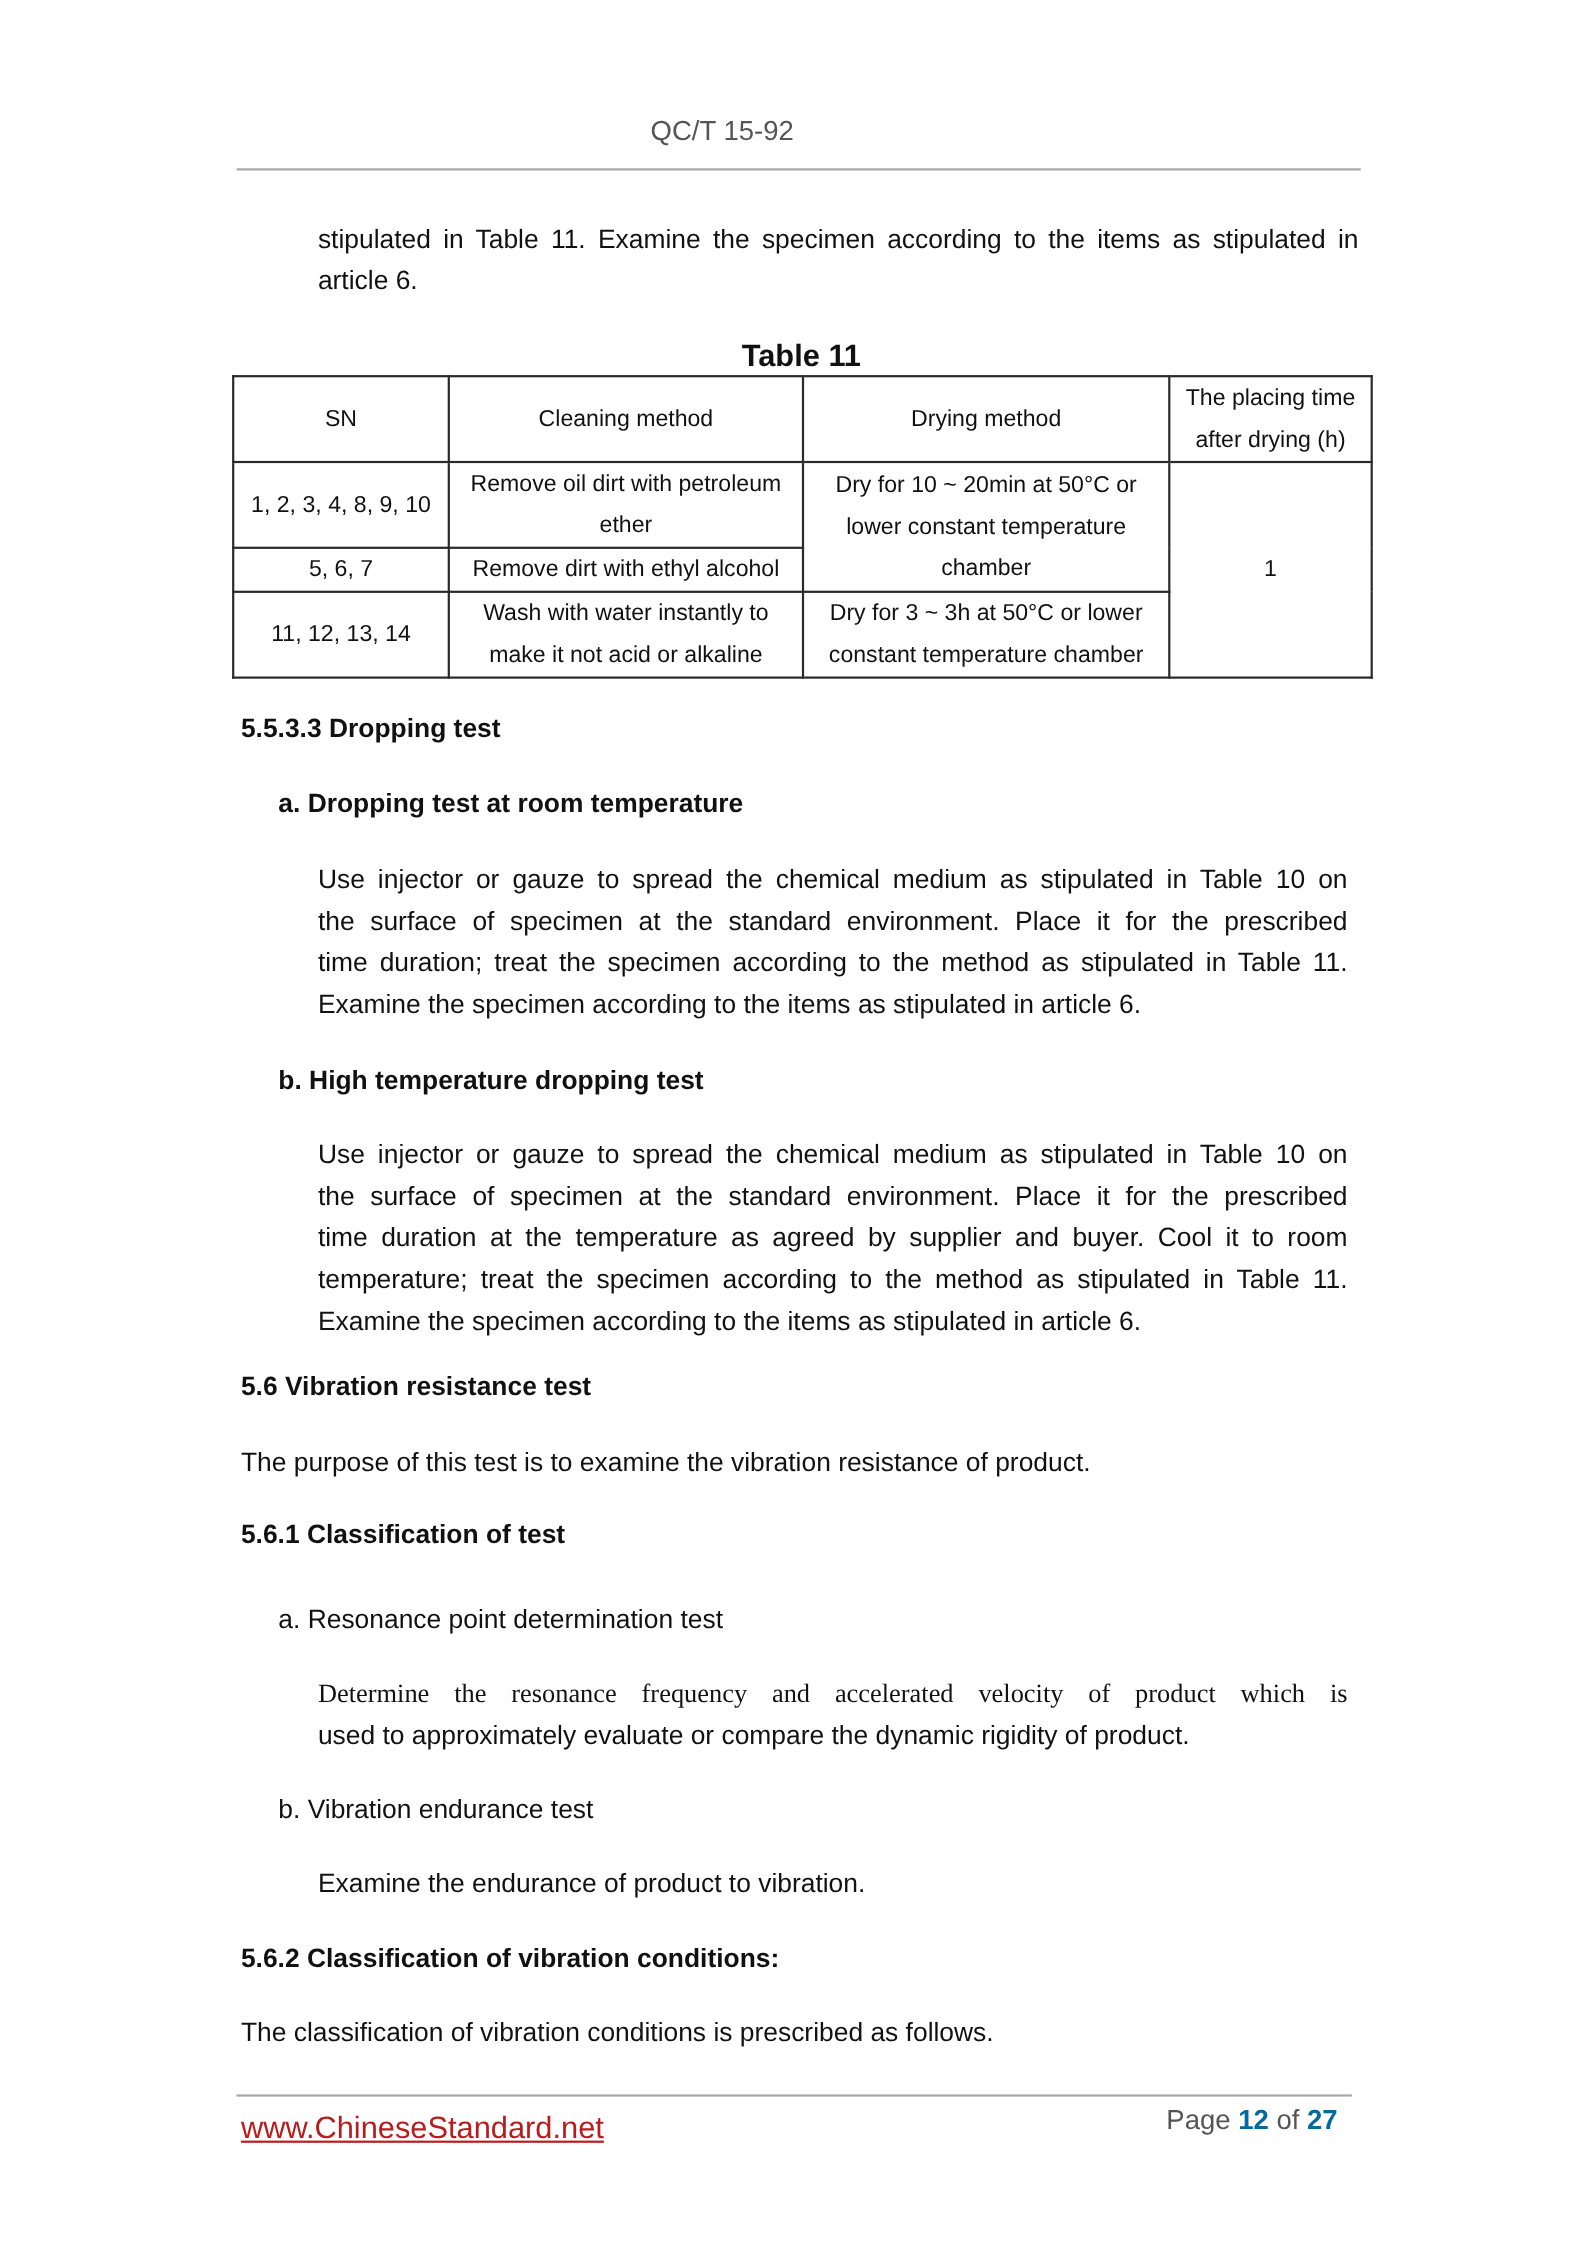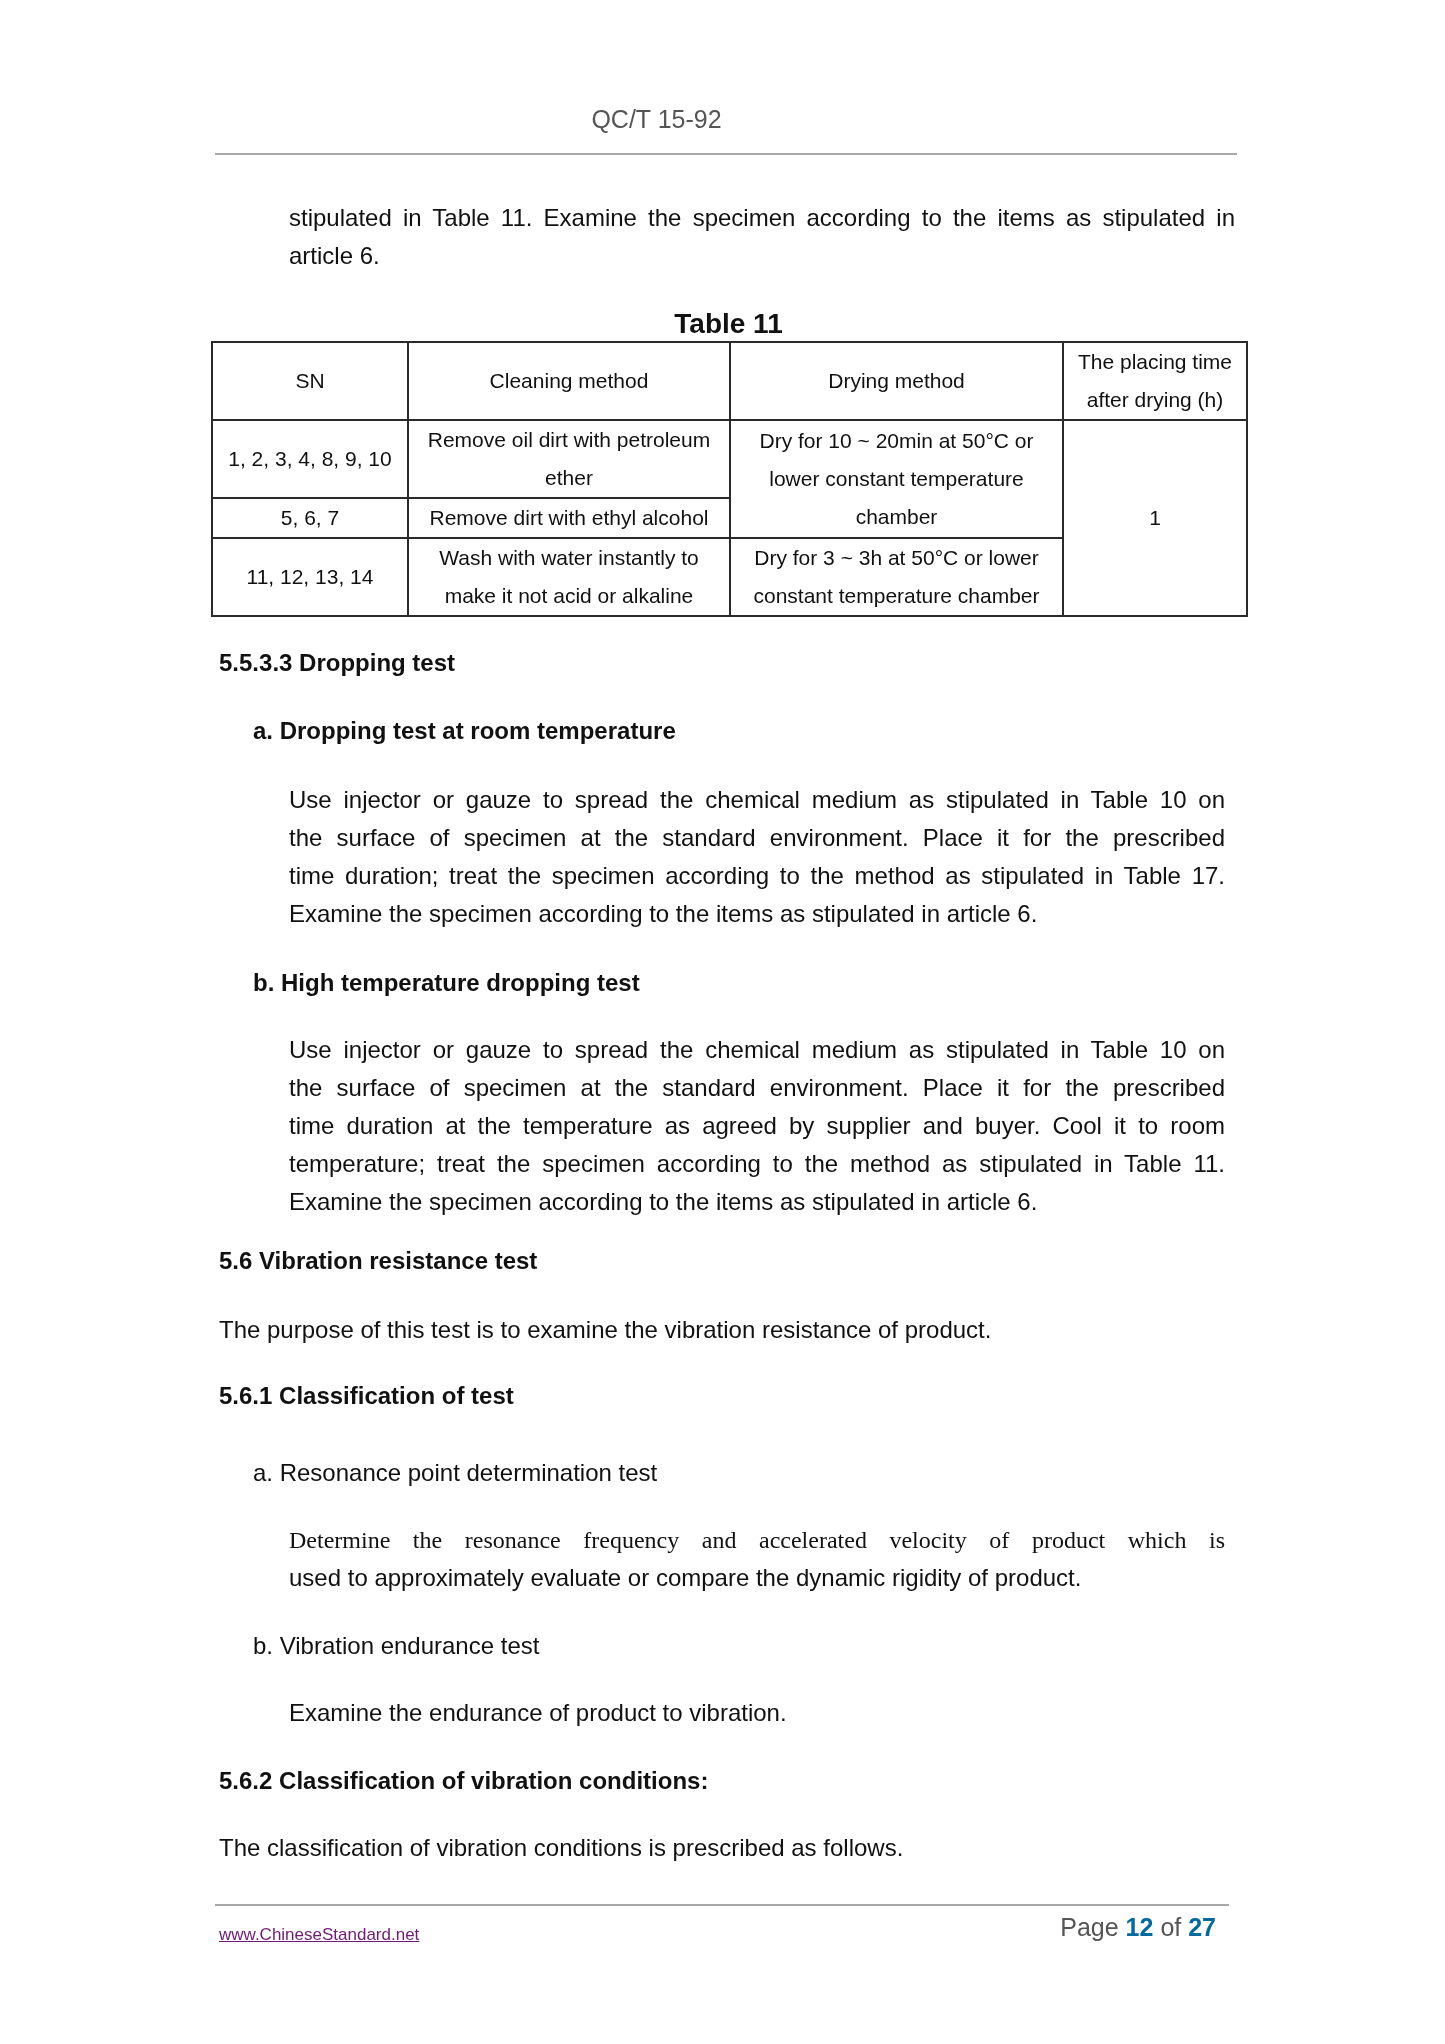--- a/index.html
+++ b/index.html
@@ -8,21 +8,21 @@
   .abs { position: absolute; }
   .hdr-title { left: 0; width: 1313px; top: 104px; text-align: center; font-size: 25px; color: #555555; line-height: 30px; }
   .rule { height: 2px; background: #a8a8a8; }
   .line { position: absolute; font-size: 24px; line-height: 38px; height: 38px; white-space: nowrap; }
   .just { text-align: justify; text-align-last: justify; white-space: normal; overflow: hidden; }
   .h { font-weight: bold; }
   .caption { left: 211px; width: 1035px; text-align: center; font-size: 28px; font-weight: bold; line-height: 38px; }
   table.t11 { position: absolute; left: 211px; top: 341px; border-collapse: collapse;
               font-size: 21px; color: #111111; border-radius: 15px; }
   table.t11 td { border: 2px solid #2a2a2a; text-align: center; vertical-align: middle; padding: 0 6px; line-height: 38px; }
-  .footer-link { left: 219px; top: 1920px; font-size: 17px; line-height: 30px; color: #701a75; text-decoration: underline; }
+  .footer-link { left: 219px; top: 1920px; font-size: 28px; line-height: 30px; color: #b91c1c; text-decoration: underline; }
   .footer-page { left: 1052px; top: 1912px; width: 164px; text-align: right; font-size: 25px; line-height: 30px; color: #555555; white-space: nowrap; }
   .footer-page b { color: #0369a1; }
 </style>
 </head>
 <body>
 
 <div class="abs hdr-title">QC/T 15-92</div>
 <div class="abs rule" style="left:215px; top:153px; width:1022px;"></div>
 
 <div class="line just" style="left:289px; top:199px; width:946px;">stipulated in Table 11. Examine the specimen according to the items as stipulated in</div>
@@ -75,21 +75,21 @@
       <div>constant temperature chamber</div>
     </td>
   </tr>
 </tbody>
   </table>
 
 <div class="line h" style="left:219px; top:644px;">5.5.3.3 Dropping test</div>
 <div class="line h" style="left:253px; top:712px;">a. Dropping test at room temperature</div>
 <div class="line just" style="left:289px; top:781px; width:936px;">Use injector or gauze to spread the chemical medium as stipulated in Table 10 on</div>
 <div class="line just" style="left:289px; top:819px; width:936px;">the surface of specimen at the standard environment. Place it for the prescribed</div>
-<div class="line just" style="left:289px; top:857px; width:936px;">time duration; treat the specimen according to the method as stipulated in Table 17.</div>
+<div class="line just" style="left:289px; top:857px; width:936px;">time duration; treat the specimen according to the method as stipulated in Table 11.</div>
 <div class="line" style="left:289px; top:895px;">Examine the specimen according to the items as stipulated in article 6.</div>
 
 <div class="line h" style="left:253px; top:964px;">b. High temperature dropping test</div>
 <div class="line just" style="left:289px; top:1031px; width:936px;">Use injector or gauze to spread the chemical medium as stipulated in Table 10 on</div>
 <div class="line just" style="left:289px; top:1069px; width:936px;">the surface of specimen at the standard environment. Place it for the prescribed</div>
 <div class="line just" style="left:289px; top:1107px; width:936px;">time duration at the temperature as agreed by supplier and buyer. Cool it to room</div>
 <div class="line just" style="left:289px; top:1145px; width:936px;">temperature; treat the specimen according to the method as stipulated in Table 11.</div>
 <div class="line" style="left:289px; top:1183px;">Examine the specimen according to the items as stipulated in article 6.</div>
 
 <div class="line h" style="left:219px; top:1242px;">5.6 Vibration resistance test</div>

